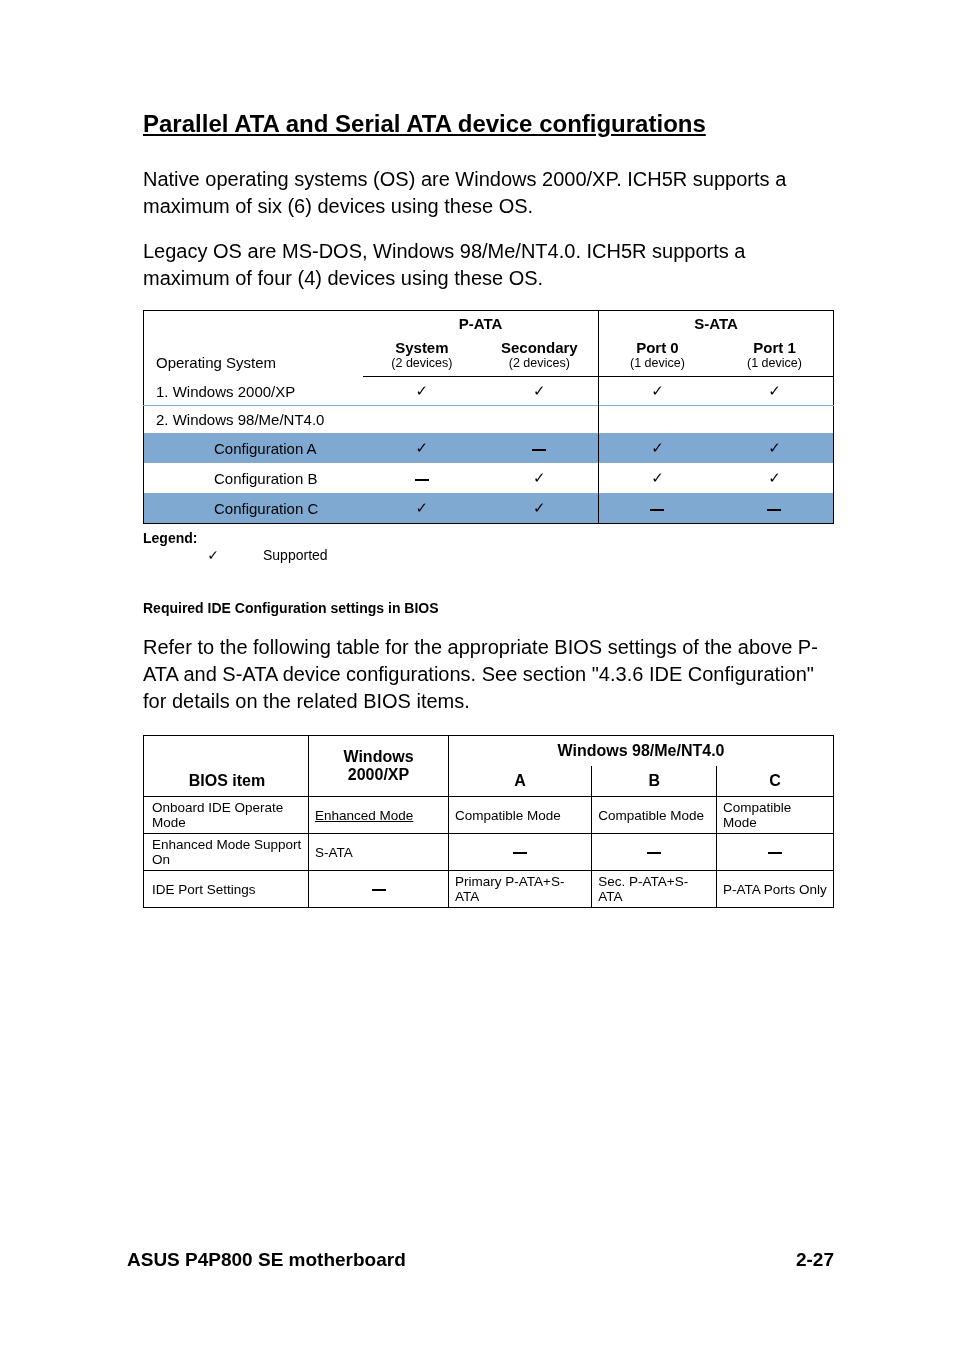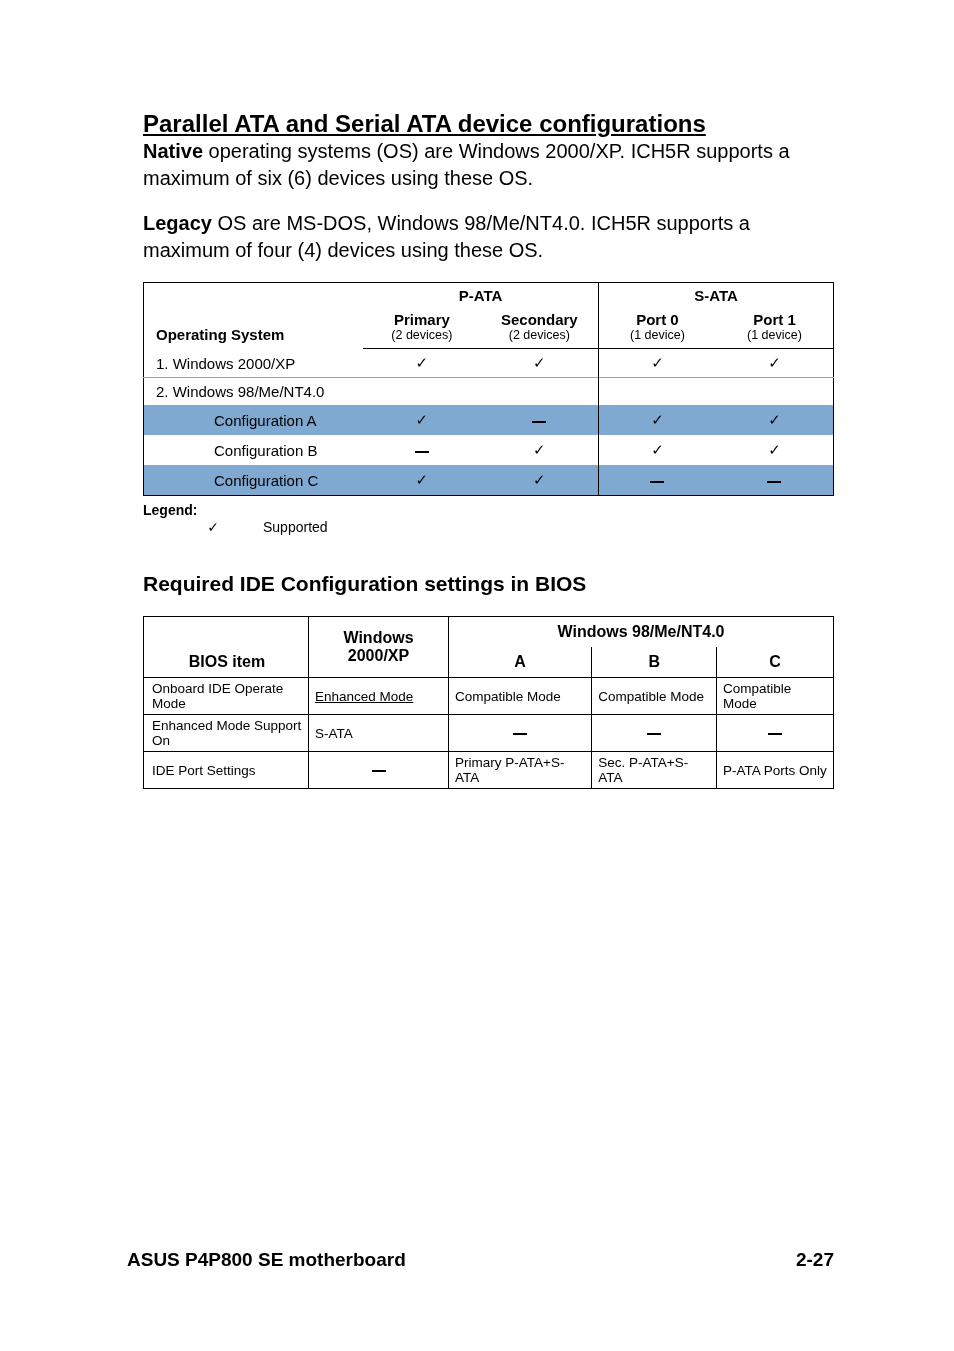--- a/index.html
+++ b/index.html
@@ -1,21 +1,21 @@
 <!DOCTYPE html>
 <html><head>
   <meta charset="utf-8">
   <style>
     * { box-sizing: border-box; margin: 0; padding: 0; }
     body { font-family: Arial, Helvetica, sans-serif; background: #fff; width: 954px; height:1351px; position: relative; color: #000; }
     .page { padding: 110px 120px 0 143px; }
-    .section-title { font-size: 24px; font-weight: bold; text-decoration: underline; }
+    .section-title { font-size: 24px; font-weight: bold; text-decoration: underline; margin-bottom: 28px; }
     .para { font-size: 20px; line-height: 1.35; margin-bottom: 18px; }
-    .sub-title { font-size: 21px; font-weight: bold; margin-top: 36px; margin-bottom: 18px; }
-    .bold-inline { font-weight: bold; margin-top: 44px; }
+    .sub-title { font-size: 14px; font-weight: bold; margin-top: 36px; margin-bottom: 18px; }
+    .bold-inline { font-weight: normal; margin-top: 44px; }
     .table1 { border: 1px solid #000; border-bottom: 1px solid #000; width: 100%; border-collapse: collapse; font-size: 15px; margin-top: 12px;}
     .table1 th, .table1 td { padding: 4px 6px; }
     .table1 .hdr-row td { border-bottom: 1px solid #000; }
     .t1-col-os { width: 220px; text-align: left; }
     .t1-col { width: 118px; text-align: center; }
     .group-hdr { font-weight: bold; text-align: center; }
     .col-sub-hdr { font-weight: bold; text-align: center; line-height: 1.1; }
     .col-sub-hdr .small { font-weight: normal; font-size: 12.5px; display: block; }
     .t1-data td { text-align: center; padding: 5px 6px; }
     .t1-data td:first-child { text-align: left; padding-left: 12px; }
@@ -54,21 +54,21 @@
   </p>
 
   <table class="table1">
     <tbody>
         <tr>
       <td class="t1-col-os" rowspan="2" style="vertical-align:bottom; padding-bottom:6px; padding-left:12px;"><span class="bold-inline">Operating System</span></td>
       <td class="group-hdr divider-right" colspan="2">P-ATA</td>
       <td class="group-hdr" colspan="2">S-ATA</td>
     </tr>
     <tr class="hdr-row subhead-row">
-      <td class="col-sub-hdr t1-col"><span>Primary</span><span class="small">(2 devices)</span></td>
+      <td class="col-sub-hdr t1-col"><span>System</span><span class="small">(2 devices)</span></td>
       <td class="col-sub-hdr t1-col divider-right"><span>Secondary</span><span class="small">(2 devices)</span></td>
       <td class="col-sub-hdr t1-col"><span>Port 0</span><span class="small">(1 device)</span></td>
       <td class="col-sub-hdr t1-col"><span>Port 1</span><span class="small">(1 device)</span></td>
     </tr>
     <tr class="t1-data">
       <td>1.  Windows 2000/XP</td>
       <td class="check">✓</td>
       <td class="check divider-right">✓</td>
       <td class="check">✓</td>
       <td class="check">✓</td>
@@ -107,20 +107,21 @@
   <div class="legend-block">
     <div class="legend-title">Legend:</div>
     <div class="legend-row">
       <span class="legend-sym check">✓</span>
       <span>Supported</span>
     </div>
   </div>
 
   <h3 class="sub-title">Required IDE Configuration settings in BIOS</h3>
 
+  <p class="para">Refer to the following  table for the appropriate BIOS settings of the above P-ATA and S-ATA device configurations. See section "4.3.6  IDE Configuration" for details on the related BIOS items.</p>
 
   <table class="table2">
     <tbody>
         <tr>
       <td rowspan="2" class="hdr-cell t2-col-bios" style="vertical-align:bottom; text-align:center !important;">BIOS item</td>
       <td rowspan="2" class="hdr-cell t2-col-win" style="line-height:1.15;">Windows 2000/XP</td>
       <td colspan="3" class="hdr-cell" style="border-bottom:none;">Windows 98/Me/NT4.0</td>
     </tr>
     <tr>
       <td class="hdr-cell" style="border-top:none;">A</td>

